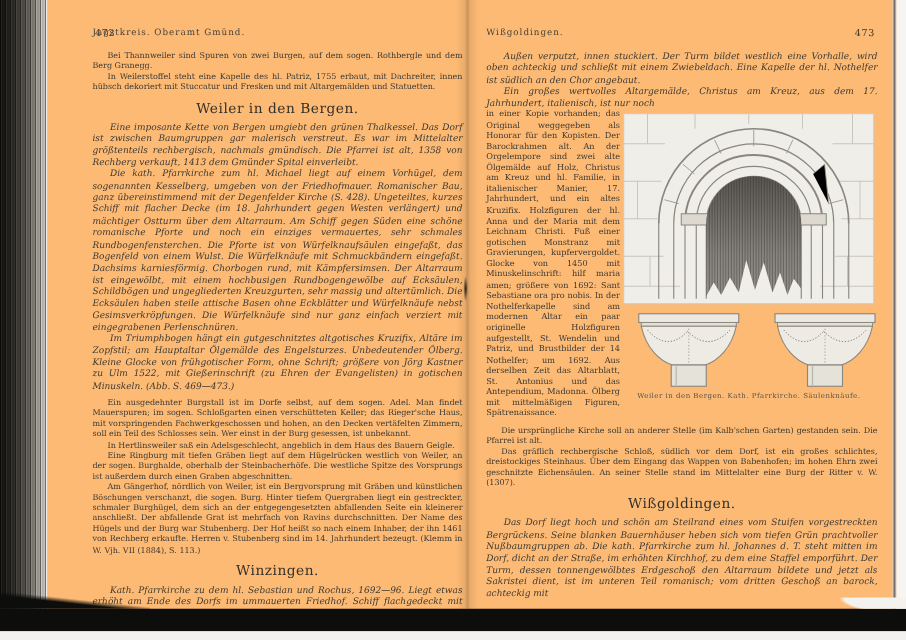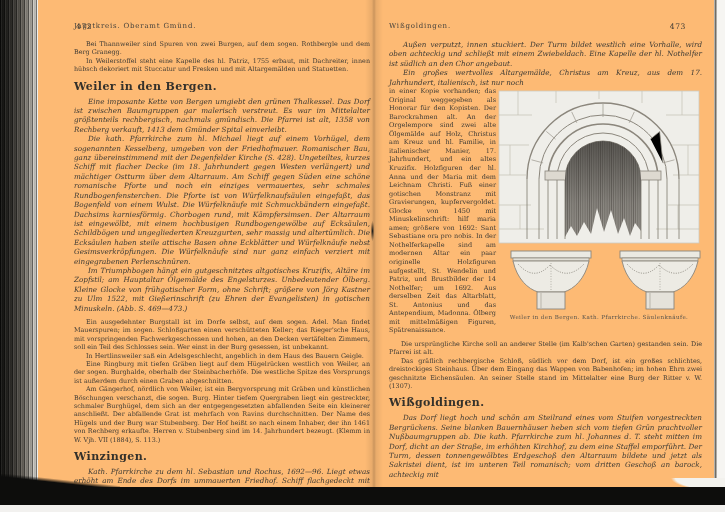--- a/index.html
+++ b/index.html
@@ -21,27 +21,27 @@
   .right-margin{position:absolute;left:717px;top:0;width:8px;height:488px;background:#f6f5f2;}
   .gutter{position:absolute;left:365px;top:0;width:18px;height:487px;
     background:linear-gradient(90deg,rgba(0,0,0,0) 0%,rgba(0,0,0,0.08) 38%,rgba(0,0,0,0.20) 50%,rgba(0,0,0,0.08) 62%,rgba(0,0,0,0) 100%);}
   .gutter-mark{position:absolute;left:370px;top:216px;width:5px;height:30px;
     background:radial-gradient(ellipse 2.5px 14px at 50% 50%, #1c1b19 0%, rgba(28,27,25,0) 75%);}
   
   .page-left{position:absolute;left:74px;top:22px;width:296px;}
   .page-right{position:absolute;left:389px;top:22px;width:313px;}
   .pg-header{position:relative;height:15px;margin-bottom:3px;}
   .pg-no{position:absolute;top:0;font-size:7.6px;letter-spacing:0.6px;}
-  .pg-no.left{left:2px;} .pg-no.right{right:16px;text-align:center;}
+  .pg-no.left{left:2px;} .pg-no.right{right:2px;text-align:center;}
   .running{font-size:7px;letter-spacing:0.8px;color:#45423c;}
   
   p{margin:0;}
   .petit{font-size:6.4px;line-height:8.4px;text-align:justify;text-indent:12px;}
   .body-par{font-size:7.2px;line-height:9.4px;text-align:justify;text-indent:14px;font-style:italic;}
-  .heading{font-size:11px;font-weight:bold;letter-spacing:0.4px;
+  .heading{font-size:11px;font-weight:normal;text-align:center;letter-spacing:0.4px;
            margin:6px 0 4px;color:#34312b;}
   .spacer6{height:5px;}
   
   .fig-wrap{overflow:visible;}
   .figure{float:right;width:206px;margin:1px 0 2px 7px;}
   .figure svg{display:block;width:206px;height:224px;}
   .figcap{font-size:5.6px;text-align:center;color:#56534c;letter-spacing:0.4px;margin-top:3px;}
   .narrow{font-size:6.5px;line-height:8.55px;text-align:justify;text-indent:0;}
   .clear{clear:both;}
 </style>

